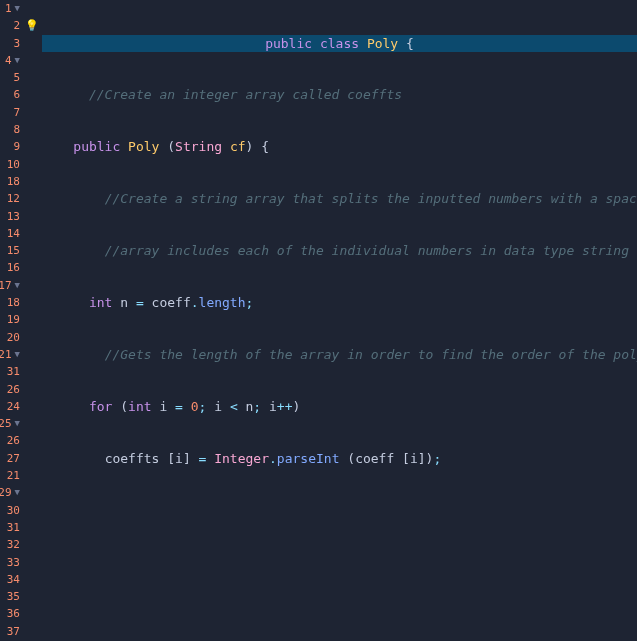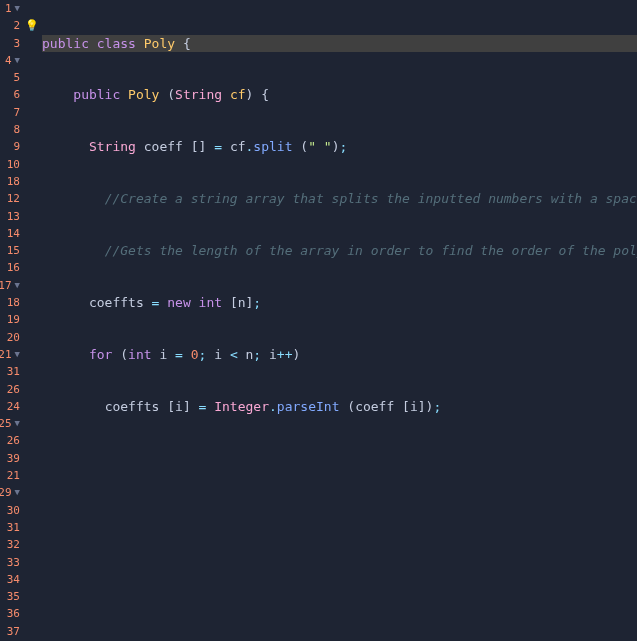--- a/index.html
+++ b/index.html
@@ -38,21 +38,21 @@
   }
   .markers .mk { height: 17.3px; display: flex; align-items: center; justify-content: center; }
   .bulb { color: #e6c75a; font-size: 11px; }
   .code {
     flex: 1;
     padding-left: 2px;
     white-space: pre;
     overflow: hidden;
   }
   .code .line { height: 17.3px; }
-  .line.hl { background: #404040; }
+  .line.hl { background: #0c4a6e; text-align: center; }
   .kw   { color: #c792ea; }    
   .type { color: #f9a8d4; }    
   .cls  { color: #ffcb6b; }    
   .fnc  { color: #82aaff; }    
   .str  { color: #c3e88d; }
   .num  { color: #f78c6c; }
   .cmt  { color: #546e7a; font-style: italic; }
   .op   { color: #89ddff; }
   .id   { color: #c5cde0; }
   .brk  { color: #c5cde0; }
@@ -140,21 +140,21 @@
         <span class="num">24</span>
       </div>
       <div class="ln">
         <span class="num">25</span>
         <span class="fold">▼</span>
       </div>
       <div class="ln">
         <span class="num">26</span>
       </div>
       <div class="ln">
-        <span class="num">39</span>
+        <span class="num">27</span>
       </div>
       <div class="ln">
         <span class="num">21</span>
       </div>
       <div class="ln">
         <span class="num">29</span>
         <span class="fold">▼</span>
       </div>
       <div class="ln">
         <span class="num">30</span>
@@ -217,25 +217,26 @@
       <div class="mk"></div>
       <div class="mk"></div>
       <div class="mk"></div>
       <div class="mk"></div>
       <div class="mk"></div>
       <div class="mk"></div>
       <div class="mk"></div>
     </div>
   <div class="code">
     <div class="line hl"><span class="kw">public</span> <span class="kw">class</span> <span class="cls">Poly</span> <span class="brk">{</span></div>
+    <div class="line">      <span class="cmt">//Create an integer array called coeffts</span></div>
     <div class="line">    <span class="kw">public</span> <span class="cls">Poly</span> <span class="brk">(</span><span class="type">String</span> <span class="par">cf</span><span class="brk">)</span> <span class="brk">{</span></div>
-    <div class="line">      <span class="type">String</span> <span class="id">coeff</span> <span class="brk">[]</span> <span class="op">=</span> <span class="id">cf</span><span class="op">.</span><span class="fnc">split</span> <span class="brk">(</span><span class="str">" "</span><span class="brk">)</span><span class="op">;</span></div>
     <div class="line">        <span class="cmt">//Create a string array that splits the inputted numbers with a space, now this</span></div>
+    <div class="line">        <span class="cmt">//array includes each of the individual numbers in data type string</span></div>
+    <div class="line">      <span class="kw">int</span> <span class="id">n</span> <span class="op">=</span> <span class="id">coeff</span><span class="op">.</span><span class="fnc">length</span><span class="op">;</span></div>
     <div class="line">        <span class="cmt">//Gets the length of the array in order to find the order of the polynomial</span></div>
-    <div class="line">      <span class="id">coeffts</span> <span class="op">=</span> <span class="kw">new</span> <span class="kw">int</span> <span class="brk">[</span><span class="id">n</span><span class="brk">]</span><span class="op">;</span></div>
     <div class="line">      <span class="kw">for</span> <span class="brk">(</span><span class="kw">int</span> <span class="id">i</span> <span class="op">=</span> <span class="num">0</span><span class="op">;</span> <span class="id">i</span> <span class="op">&lt;</span> <span class="id">n</span><span class="op">;</span> <span class="id">i</span><span class="op">++</span><span class="brk">)</span></div>
     <div class="line">        <span class="id">coeffts</span> <span class="brk">[</span><span class="id">i</span><span class="brk">]</span> <span class="op">=</span> <span class="type">Integer</span><span class="op">.</span><span class="fnc">parseInt</span> <span class="brk">(</span><span class="id">coeff</span> <span class="brk">[</span><span class="id">i</span><span class="brk">])</span><span class="op">;</span></div>
     
     
     
     
     
     
     
     

